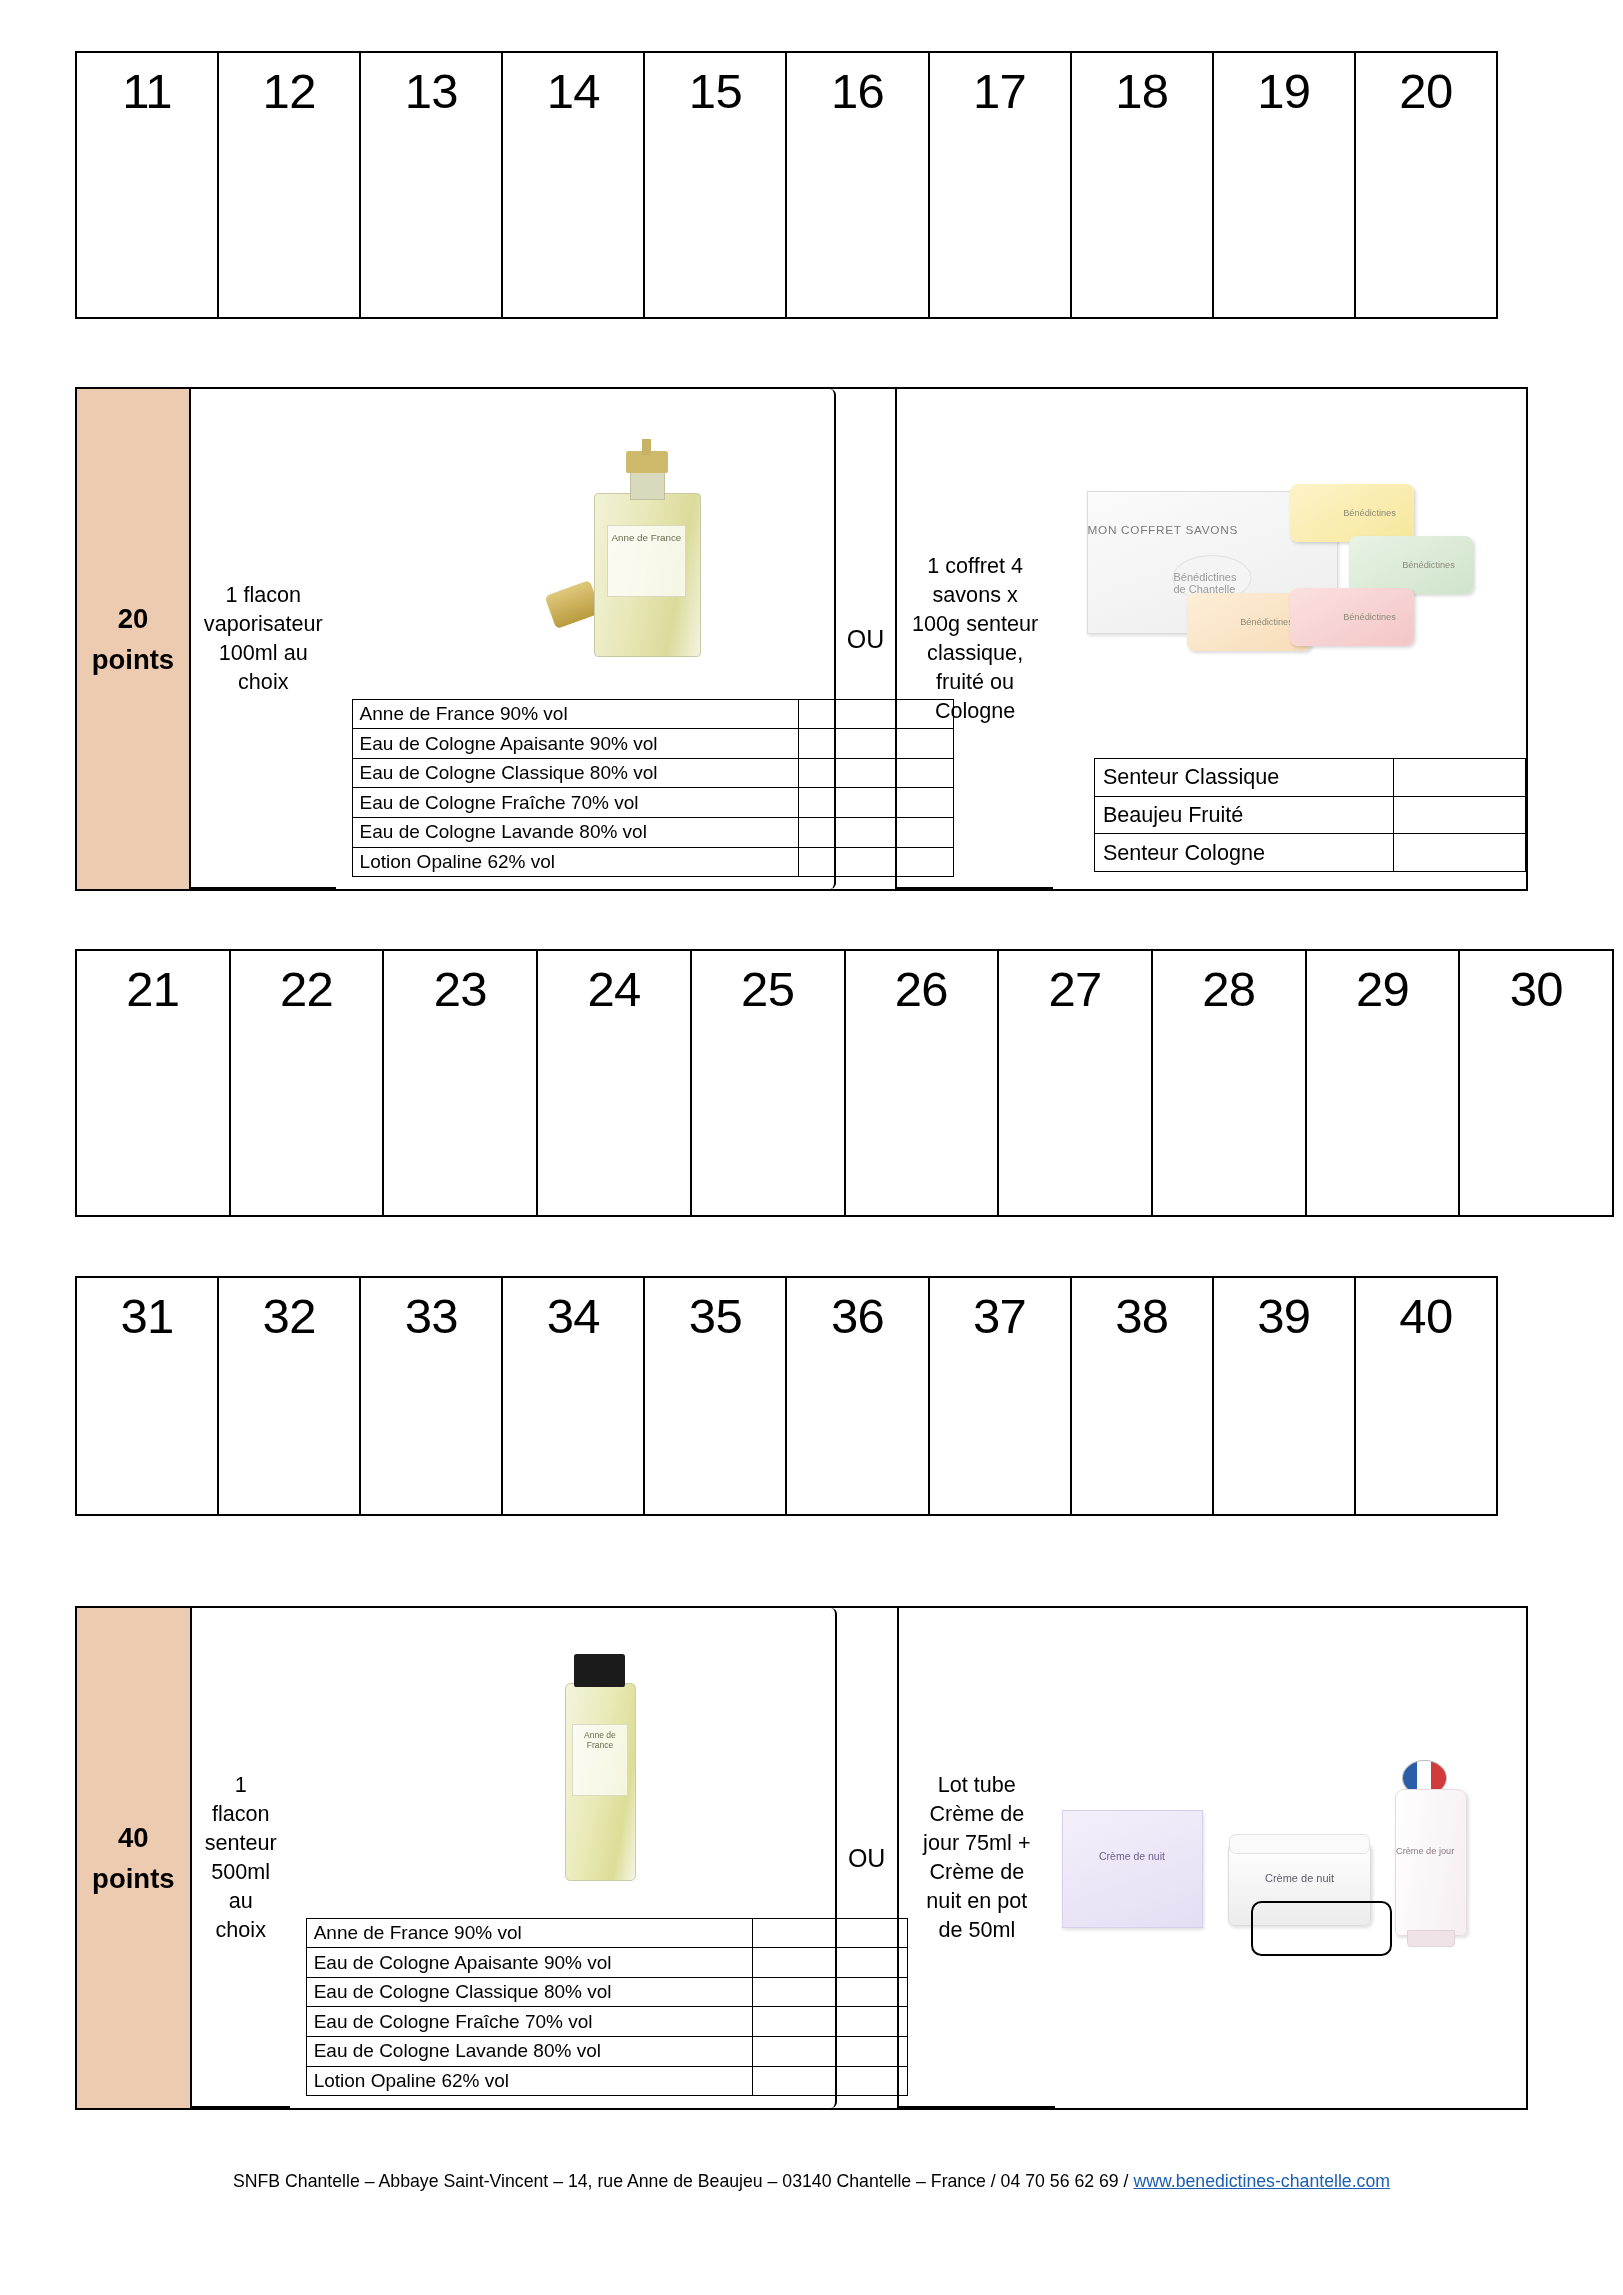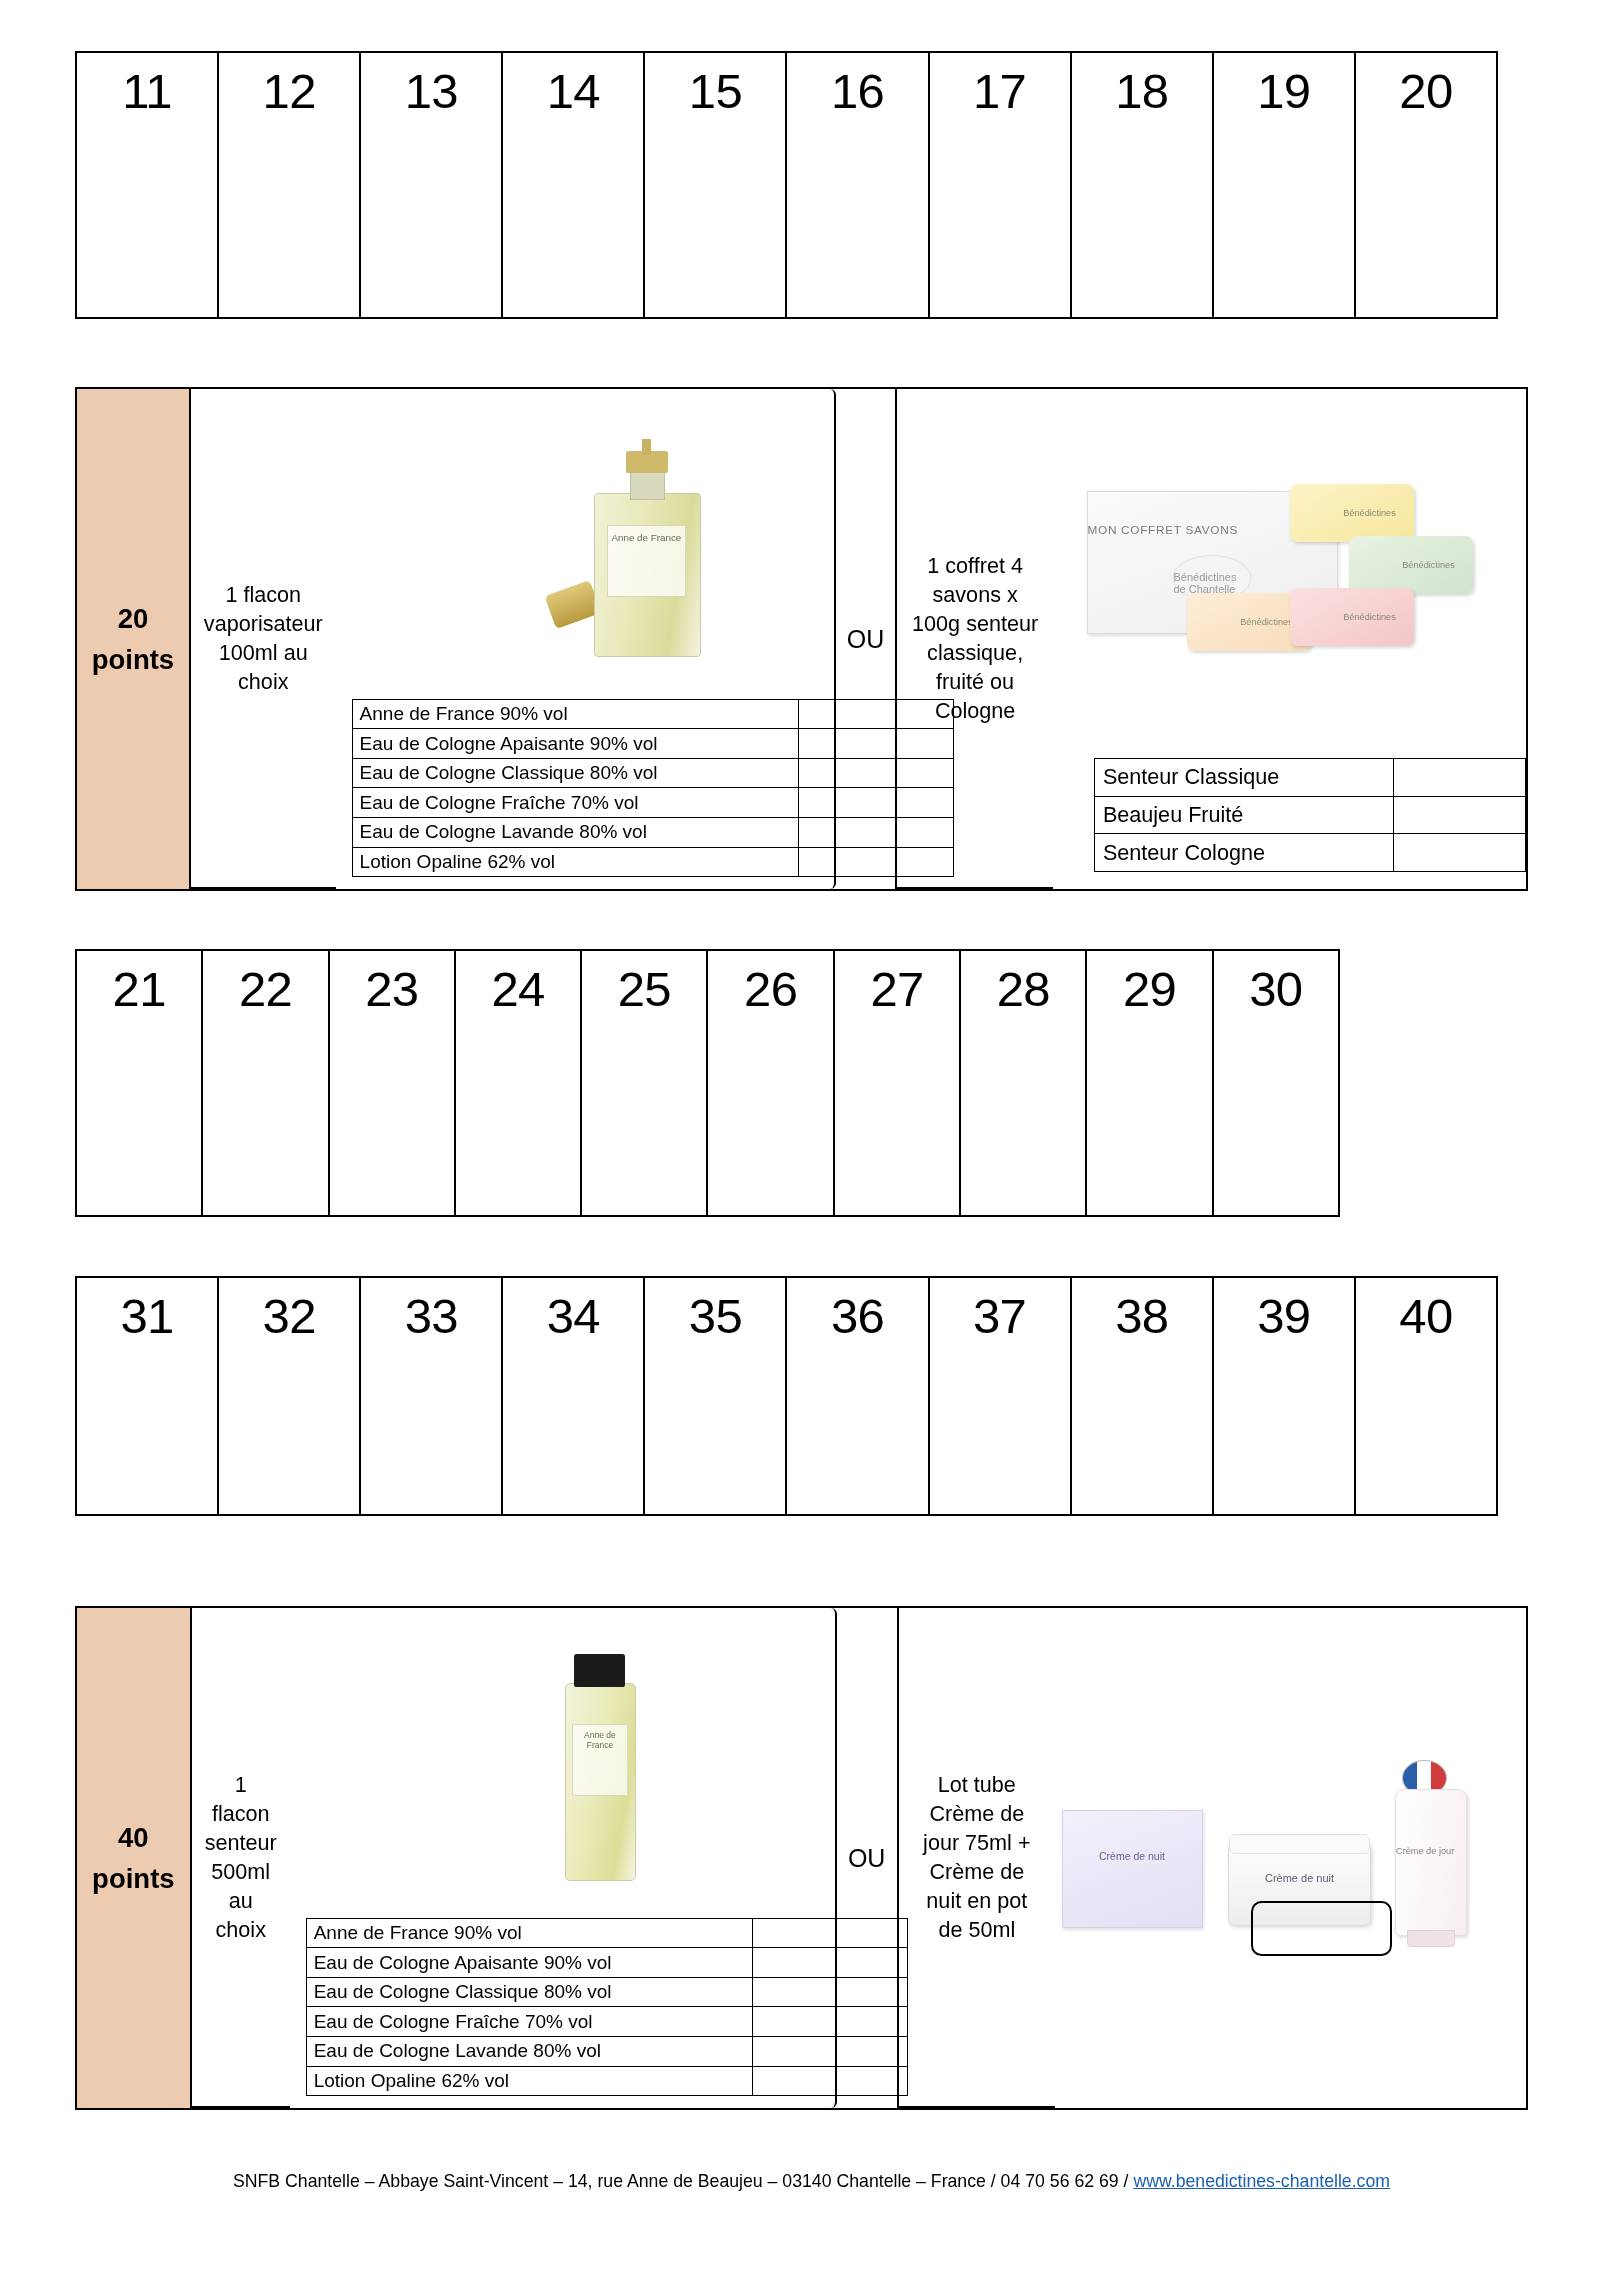--- a/index.html
+++ b/index.html
@@ -446,21 +446,21 @@
           <tr>
             <td>Senteur Cologne</td>
             <td class="tick"></td>
           </tr>
         </tbody>
           </table>
       </div>
     </div>
   </div>
 
-  <div class="num-grid" style="left:75px; top:949px; width:1265px; height:268px;">
+  <div class="num-grid" style="left:75px; top:949px; width:1539px; height:268px;">
     <div class="num-cell">
         <span class="num">21</span>
       </div>
     <div class="num-cell">
         <span class="num">22</span>
       </div>
     <div class="num-cell">
         <span class="num">23</span>
       </div>
     <div class="num-cell">

